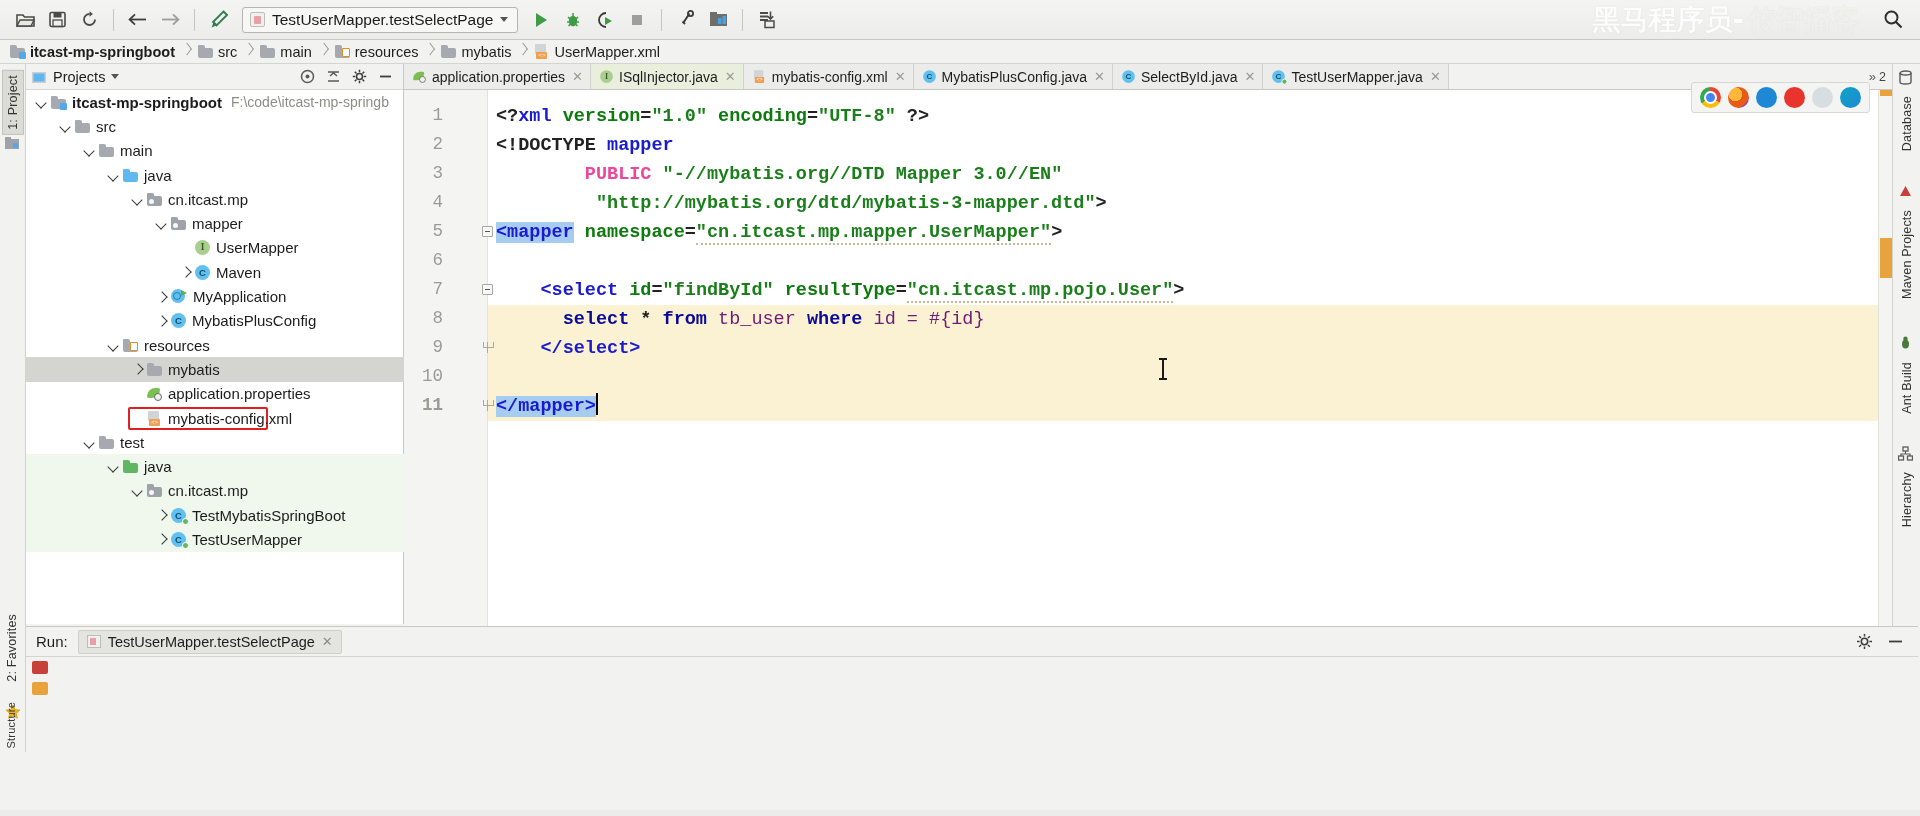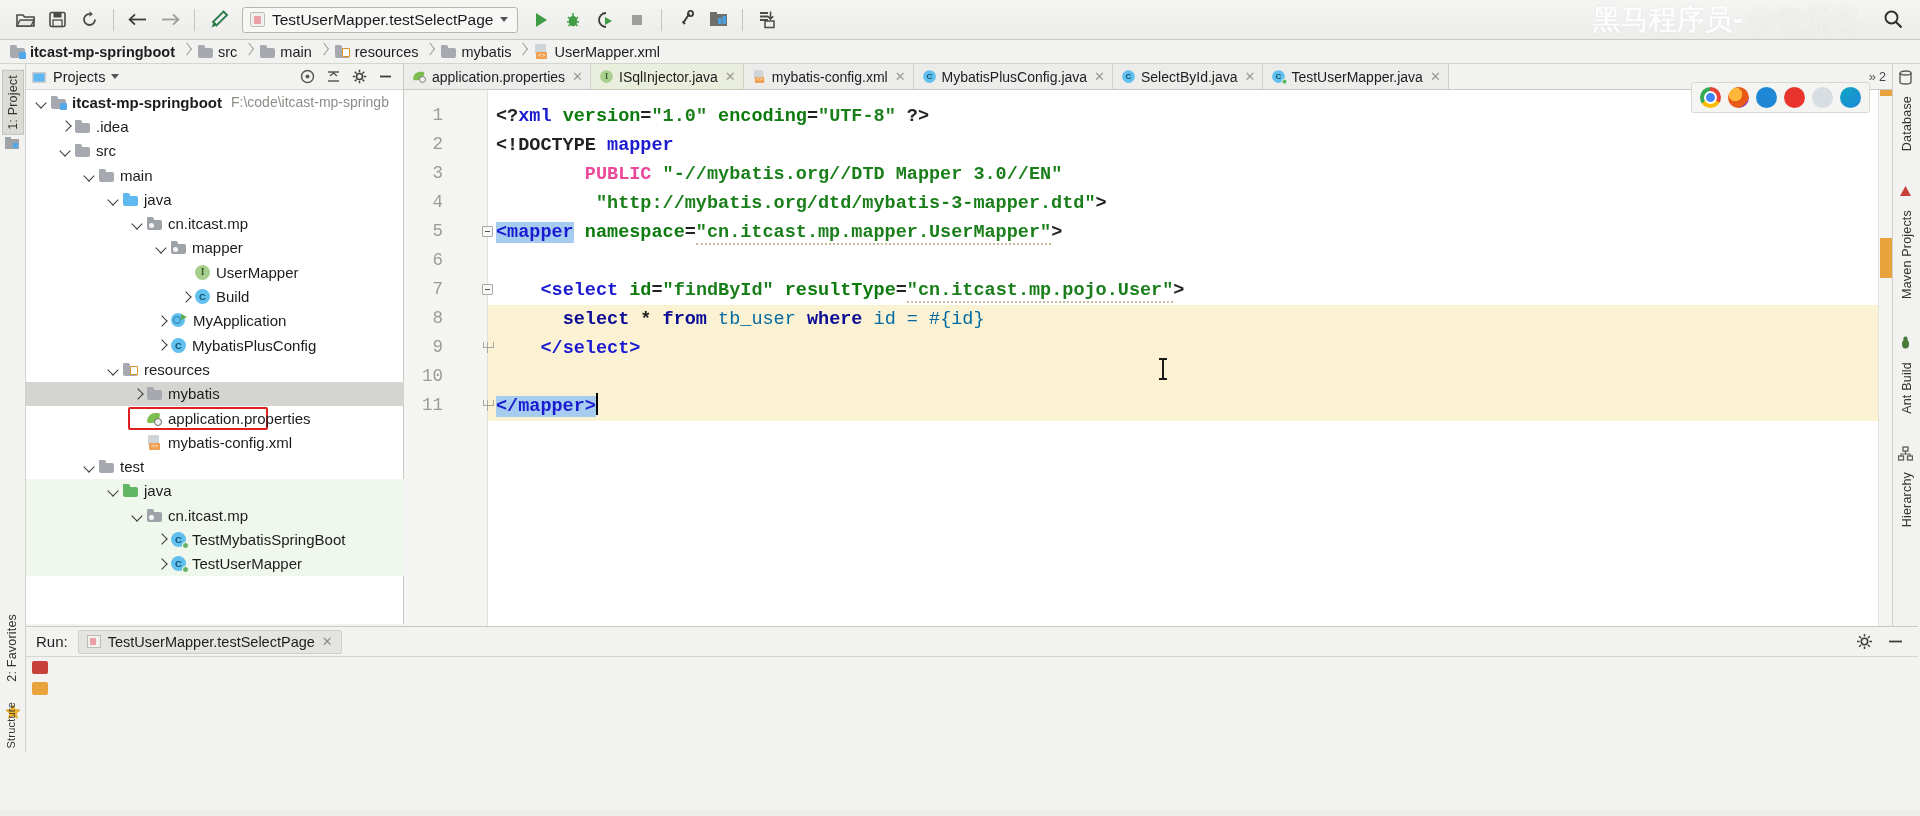--- a/index.html
+++ b/index.html
@@ -199,21 +199,21 @@
     font-family: "Liberation Mono", monospace; font-size: 18.5px; line-height: 29px;
     white-space: pre;
   }
   .cl { position: absolute; left: 0; height: 29px; }
   .hl-row { position: absolute; left: 0; width: 1390px; height: 29px; background: #fbf2d4; }
   .t-tag { color: #1a1ad0; font-weight: bold; }
   .t-attr { color: #0d7a0d; font-weight: bold; }
   .t-val { color: #1a7f1a; font-weight: bold; }
   .t-dark { color: #ec4899; font-weight: bold; }
   .t-kw { color: #0b0b96; font-weight: bold; }
-  .t-plain { color: #0369a1; }
+  .t-plain { color: #701a75; }
   .t-punc { color: #222; font-weight: bold; }
   .sel-bg { background: #a6cdf0; }
   .squiggle { border-bottom: 2px dotted #c8b89a; }
   .caret { display:inline-block; width: 1.6px; height: 22px; background: #000; vertical-align: -4px; }
   .mouse-caret {
     position: absolute; width: 2px; height: 22px; background: #1a1a1a;
   }
   .mouse-caret::before, .mouse-caret::after {
     content:""; position:absolute; left:-3px; width:8px; height:2px; background:#1a1a1a;
   }
@@ -481,28 +481,20 @@
         <div class="row" style="padding-left: 8px;">
           <span class="arrow down"></span>
           <span class="ic ic-folder mod">
             <span class="t"></span>
             <span class="b"></span>
           </span>
           <span class="lbl bold">itcast-mp-springboot</span>
           <span class="path">F:\code\itcast-mp-springb</span>
         </div>
         <div class="row" style="padding-left: 32px;">
-          <span class="arrow right"></span>
-          <span class="ic ic-folder">
-            <span class="t"></span>
-            <span class="b"></span>
-          </span>
-          <span class="lbl">.idea</span>
-        </div>
-        <div class="row" style="padding-left: 32px;">
           <span class="arrow down"></span>
           <span class="ic ic-folder">
             <span class="t"></span>
             <span class="b"></span>
           </span>
           <span class="lbl">src</span>
         </div>
         <div class="row" style="padding-left: 56px;">
           <span class="arrow down"></span>
           <span class="ic ic-folder">
@@ -536,21 +528,21 @@
           <span class="lbl">mapper</span>
         </div>
         <div class="row" style="padding-left: 152px;">
           <span class="arrow"></span>
           <span class="ic ic-iface">I</span>
           <span class="lbl">UserMapper</span>
         </div>
         <div class="row" style="padding-left: 152px;">
           <span class="arrow right"></span>
           <span class="ic ic-class">C</span>
-          <span class="lbl">Build</span>
+          <span class="lbl">Maven</span>
         </div>
         <div class="row" style="padding-left: 128px;">
           <span class="arrow right"></span>
           <span class="ic ic-springapp">
             <span class="c"></span>
             <span class="g"></span>
             <span class="p"></span>
           </span>
           <span class="lbl">MyApplication</span>
         </div>
@@ -678,21 +670,21 @@
           <div class="lnum" style="top: 15px;">1</div>
           <div class="lnum" style="top: 44px;">2</div>
           <div class="lnum" style="top: 73px;">3</div>
           <div class="lnum" style="top: 102px;">4</div>
           <div class="lnum" style="top: 131px;">5</div>
           <div class="lnum" style="top: 160px;">6</div>
           <div class="lnum" style="top: 189px;">7</div>
           <div class="lnum" style="top: 218px;">8</div>
           <div class="lnum" style="top: 247px;">9</div>
           <div class="lnum" style="top: 276px;">10</div>
-          <div class="lnum" style="top: 305px;">11</div>
+          <div class="lnum" style="top: 305px; font-weight: bold;">11</div>
         </div>
       <div style="position: absolute; left: 84px; width: 8px; height: 29px; background: rgb(251, 242, 212); top: 215px;"></div>
         <div style="position: absolute; left: 84px; width: 8px; height: 29px; background: rgb(251, 242, 212); top: 244px;"></div>
         <div style="position: absolute; left: 84px; width: 8px; height: 29px; background: rgb(251, 242, 212); top: 273px;"></div>
         <div style="position: absolute; left: 84px; width: 8px; height: 29px; background: rgb(251, 242, 212); top: 302px;"></div>
         <div class="code" id="code"><div class="cl" style="top: 12px;"><span class="t-punc">&lt;?</span><span class="t-tag">xml</span><span class="t-plain"> </span><span class="t-attr">version</span><span class="t-punc">=</span><span class="t-val">"1.0"</span><span class="t-plain"> </span><span class="t-attr">encoding</span><span class="t-punc">=</span><span class="t-val">"UTF-8"</span><span class="t-punc"> ?&gt;</span></div><div class="cl" style="top: 41px;"><span class="t-punc">&lt;!DOCTYPE </span><span class="t-tag">mapper</span></div><div class="cl" style="top: 70px;"><span class="t-plain">        </span><span class="t-dark">PUBLIC</span><span class="t-plain"> </span><span class="t-val">"-//mybatis.org//DTD Mapper 3.0//EN"</span></div><div class="cl" style="top: 99px;"><span class="t-plain">         </span><span class="t-val">"http://mybatis.org/dtd/mybatis-3-mapper.dtd"</span><span class="t-punc">&gt;</span></div><div class="cl" style="top: 128px;"><span class="t-tag sel-bg">&lt;mapper</span><span class="t-plain"> </span><span class="t-attr">namespace</span><span class="t-punc">=</span><span class="t-val squiggle">"cn.itcast.mp.mapper.UserMapper"</span><span class="t-punc">&gt;</span></div><div class="cl" style="top: 157px;"></div><div class="cl" style="top: 186px;"><span class="t-plain">    </span><span class="t-tag">&lt;select </span><span class="t-attr">id</span><span class="t-punc">=</span><span class="t-val">"findById"</span><span class="t-plain"> </span><span class="t-attr">resultType</span><span class="t-punc">=</span><span class="t-val squiggle">"cn.itcast.mp.pojo.User"</span><span class="t-punc">&gt;</span></div><div class="hl-row" style="top: 215px;"></div><div class="cl" style="top: 215px;"><span class="t-plain">      </span><span class="t-kw">select</span><span class="t-punc"> * </span><span class="t-kw">from</span><span class="t-plain"> </span><span class="t-plain">tb_user</span><span class="t-plain"> </span><span class="t-kw">where</span><span class="t-plain"> </span><span class="t-plain">id = #{id}</span></div><div class="hl-row" style="top: 244px;"></div><div class="cl" style="top: 244px;"><span class="t-plain">    </span><span class="t-tag">&lt;/select&gt;</span></div><div class="hl-row" style="top: 273px;"></div><div class="cl" style="top: 273px;"></div><div class="hl-row" style="top: 302px;"></div><div class="cl" style="top: 302px;"><span class="t-tag sel-bg">&lt;/mapper&gt;</span><span class="caret"></span></div></div>
       <div class="mouse-caret" style="left:758px; top:268px;"></div>
     <div class="fold" style="top: 136px;"></div>
         <div class="fold" style="top: 194px;"></div>
         <div class="foldend" style="top: 252px;"></div>

